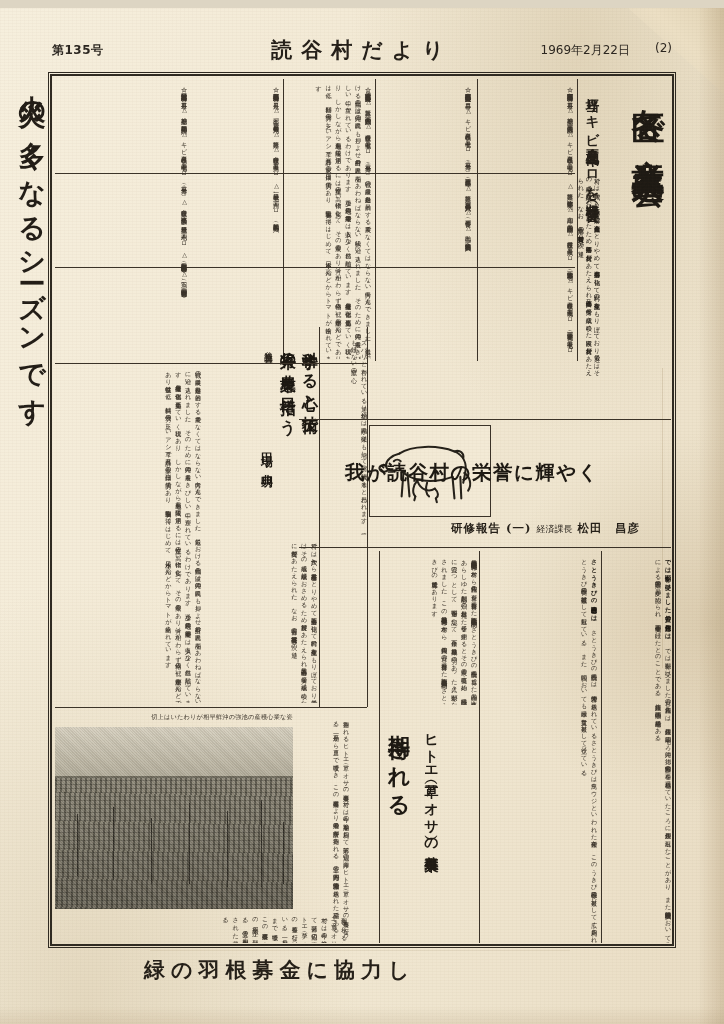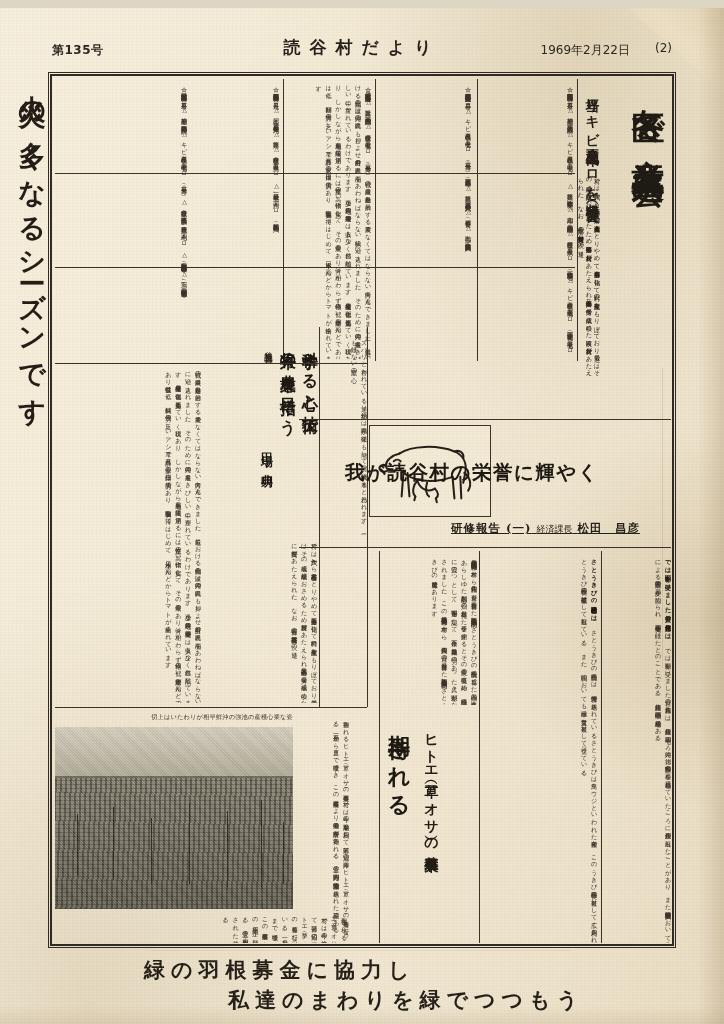--- a/index.html
+++ b/index.html
@@ -51,21 +51,21 @@
   #masthead{
     position:absolute;left:48px;top:28px;width:628px;height:32px;
   }
   .issue-no{
     position:absolute;left:4px;top:6px;font-size:12px;font-weight:bold;
     letter-spacing:.5px;color:#2b2620;
     font-family:"DejaVu Sans","Liberation Sans",sans-serif;
   }
   .paper-title{
     position:absolute;left:50%;top:0;transform:translateX(-50%);
-    font-size:17px;font-weight:bold;letter-spacing:9px;color:#241f19;
+    font-size:21px;font-weight:bold;letter-spacing:9px;color:#241f19;
     white-space:nowrap;
   }
   .issue-date{
     position:absolute;right:46px;top:6px;font-size:12px;color:#2b2620;
     font-family:"DejaVu Sans","Liberation Sans",sans-serif;white-space:nowrap;
   }
   .page-no{
     position:absolute;right:4px;top:5px;font-size:12px;color:#2b2620;
     font-family:"DejaVu Sans","Liberation Sans",sans-serif;
   }
@@ -133,21 +133,21 @@
   #hl2 .l1{
     position:absolute;left:0;top:0;font-size:19.5px;font-weight:bold;
     color:#1c1812;letter-spacing:1.5px;white-space:nowrap;
   }
   #hl2 .l2{
     position:absolute;left:4px;top:30px;font-size:19.5px;font-weight:bold;
     color:#1c1812;letter-spacing:1.5px;white-space:nowrap;
   }
   #hl2 .byline{
     position:absolute;left:106px;top:62px;font-size:11.5px;font-weight:bold;
-    color:#241f18;letter-spacing:1px;white-space:nowrap;text-decoration:underline;
+    color:#241f18;letter-spacing:1px;white-space:nowrap;
   }
   #hl2 .byline .small{font-size:9px;font-weight:normal;letter-spacing:0;}
 
   
   #hl3{
     position:absolute;left:150px;top:262px;width:116px;height:200px;
   }
   #hl3 .c1,#hl3 .c2{
     position:absolute;top:0;height:190px;font-size:16px;font-weight:bold;
     color:#1c1812;letter-spacing:1.6px;line-height:1.1;
@@ -405,16 +405,15 @@
         <div class="stake" style="left:206px;top:40%;height:48%;"></div>
         <div class="stake" style="left:228px;top:52%;height:34%;"></div>
         <div class="grain"></div>
       </div>
 
     </div>
   </div>
 
   <div id="footer">
     <div class="f1">緑の羽根募金に協力し</div>
-    <div class="f2">私達のまわりを緑でつつもう</div>
   </div>
 
 </div>
 
 </body></html>

